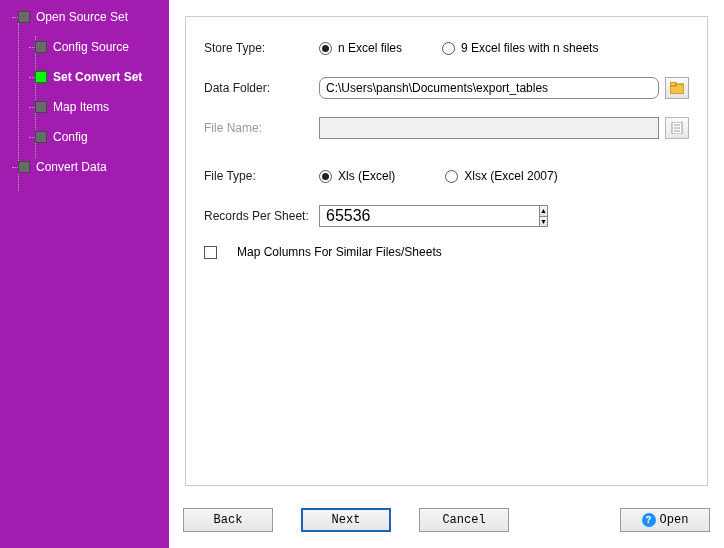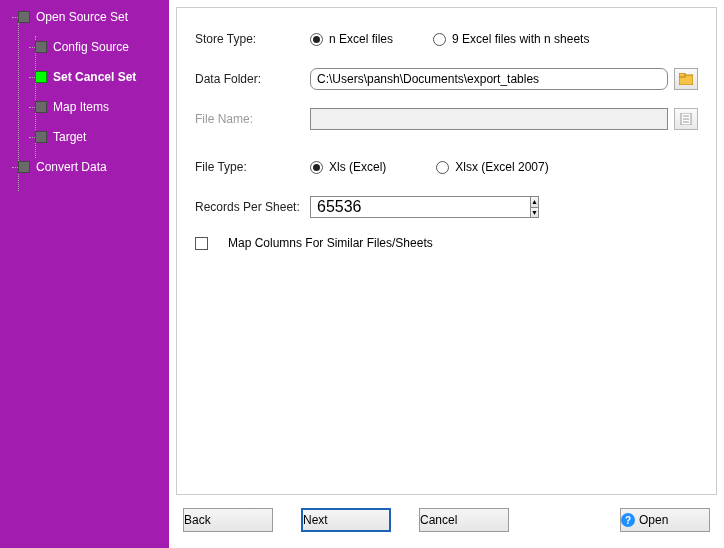--- a/index.html
+++ b/index.html
@@ -76,21 +76,21 @@
 }
 
 
 .main {
   flex: 1;
   display: flex;
   flex-direction: column;
 }
 .form-panel {
   flex: 1;
-  margin: 7px;
+  margin: 16px;
   border: 1px solid #ccc;
   background: #fff;
   padding: 20px 18px 10px 18px;
   position: relative;
 }
 .row {
   display: flex;
   align-items: center;
   margin-bottom: 18px;
   min-height: 22px;
@@ -168,23 +168,23 @@
   display:flex;
   align-items:center;
   padding: 0 14px 10px 14px;
   gap: 28px;
 }
 .footer .spacer { flex:1; }
 .btn {
   width: 90px; height: 24px;
   border: 1px solid #9a9a9a;
   background: linear-gradient(#f5f5f5,#e6e6e6);
-  font-family: Liberation Sans, sans-serif; font-size: 12px;
-  cursor: pointer;
-  display:flex;align-items:center;justify-content:flex-start;gap:4px;
+  font-family: Liberation Mono, monospace; font-size: 12px;
+  cursor: pointer;
+  display:flex;align-items:center;justify-content:center;gap:4px;
 }
 .btn.primary { border: 2px solid #1a63b8; }
 .help-circle {
   width: 14px;height:14px;border-radius:50%;
   background:#1e90ff;color:#fff;font-weight:bold;
   display:flex;align-items:center;justify-content:center;font-size:10px;
 }
 svg { display:block; }
 </style>
 </head>
@@ -205,33 +205,33 @@
 
       <div class="tree-item t1">
         <div class="tree-h"></div>
         <div class="box"></div>
         <span class="label">Config Source</span>
       </div>
 
       <div class="tree-item t1">
         <div class="tree-h"></div>
         <div class="box active"></div>
-        <span class="label bold">Set Cancel Set</span>
+        <span class="label bold">Set Convert Set</span>
       </div>
 
       <div class="tree-item t1">
         <div class="tree-h"></div>
         <div class="box"></div>
         <span class="label">Map Items</span>
       </div>
 
       <div class="tree-item t1">
         <div class="tree-h"></div>
         <div class="box"></div>
-        <span class="label">Target</span>
+        <span class="label">Config</span>
       </div>
 
       <div class="tree-item t0">
         <div class="tree-h"></div>
         <div class="box"></div>
         <span class="label">Convert Data</span>
       </div>
     </div>
   </div>
 

